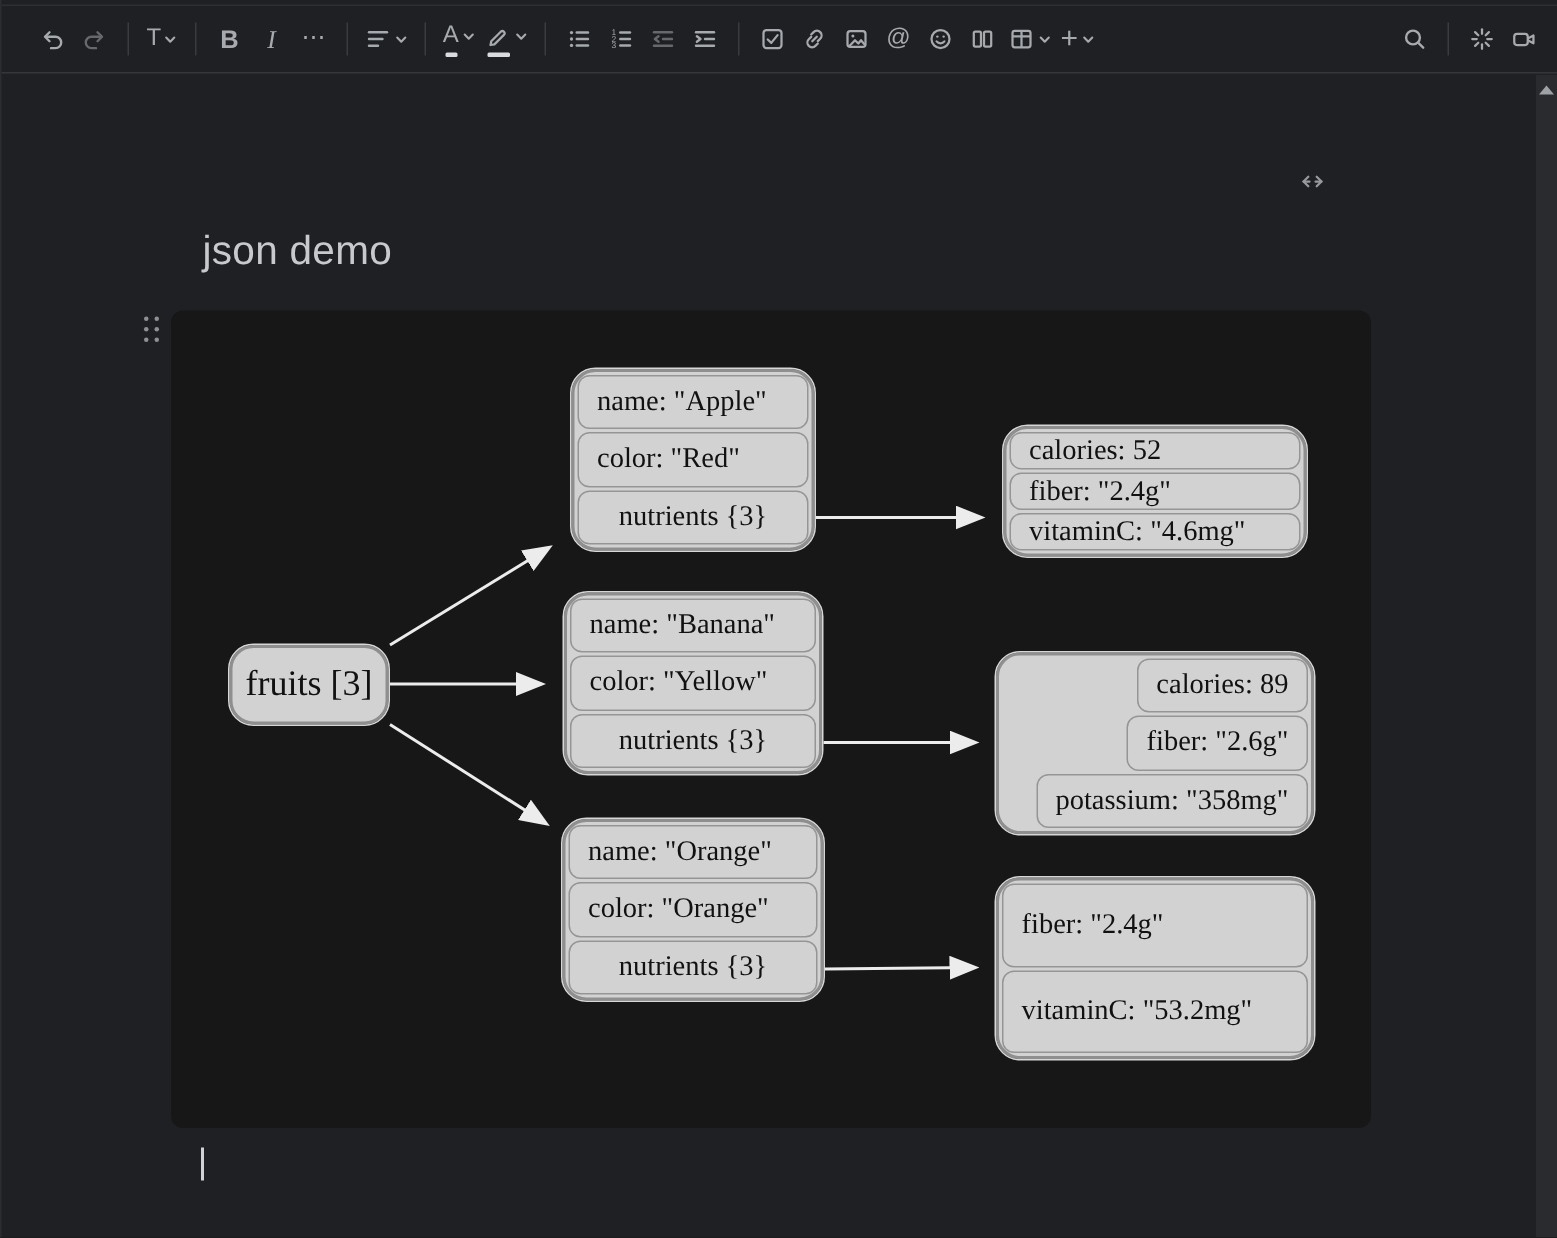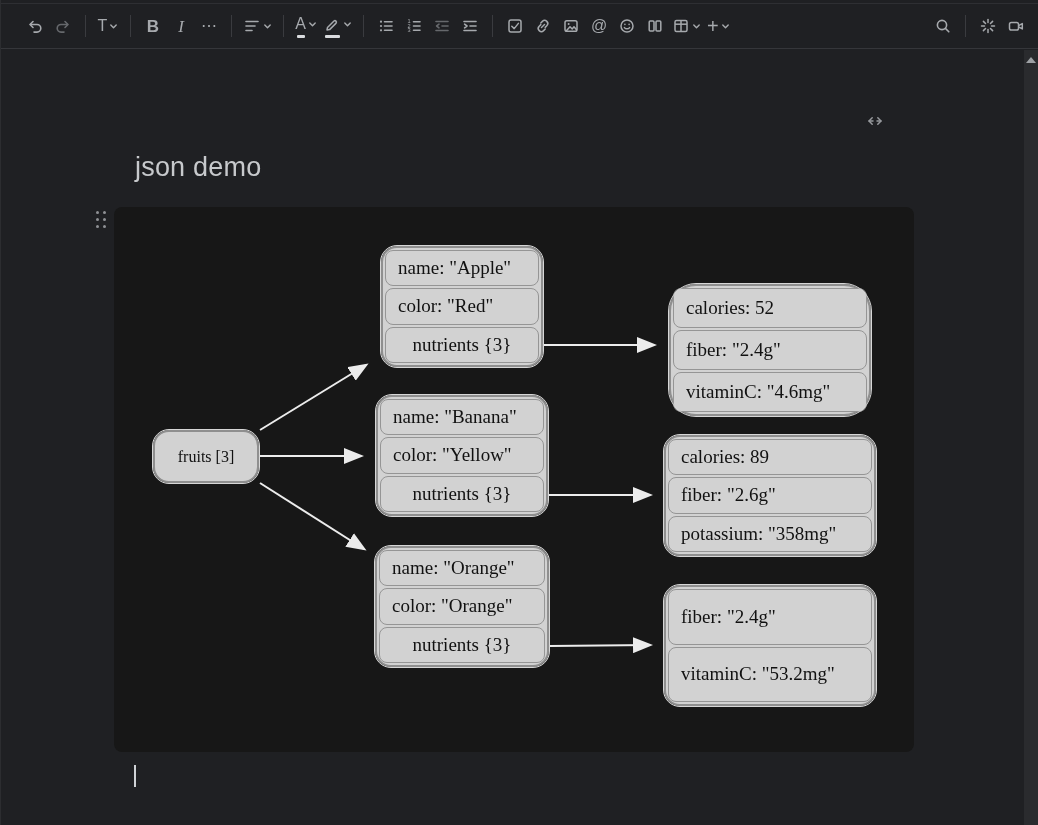--- a/index.html
+++ b/index.html
@@ -64,21 +64,21 @@
     border:2px solid #8f8f8f; outline:1px solid #d7d7d7;
     border-radius:16px; display:flex; flex-direction:column;
     padding:2px; gap:2px;
     font-family:"Liberation Serif", serif; font-size:19px; color:#111111;
   }
   .grow {
     flex:1; background:#d2d2d2; border:1px solid #959595; border-radius:8px;
     display:flex; align-items:center; padding:0 12px; white-space:nowrap;
   }
   .grow.center { justify-content:center; padding:0;font-family:Liberation Serif, serif; }
-  .gnode.single .grow { border:none; font-size:16px; }
+  .gnode.single .grow { border:none; font-size:24px; }
 
   .caret { position:absolute; left:133px; top:765px; width:2px; height:22px; background:#cfd2d6; }
 </style>
 </head>
 <body>
 
 <div class="window">
   <div class="topline"></div>
 
   <div class="toolbar">
@@ -316,33 +316,33 @@
     <div class="gnode single" style="left:39px; top:223px; width:106px; height:53px;">
       <div class="grow center">fruits [3]</div>
     </div>
 
     <div class="gnode" style="left:267px; top:39px; width:162px; height:121px;">
       <div class="grow">name: "Apple"</div>
       <div class="grow">color: "Red"</div>
       <div class="grow center">nutrients {3}</div>
     </div>
 
-    <div class="gnode" style="left:555px; top:77px; width:202px; height:132px;border-radius:27px;">
+    <div class="gnode" style="left:555px; top:77px; width:202px; height:87px;">
       <div class="grow">calories: 52</div>
       <div class="grow">fiber: "2.4g"</div>
       <div class="grow">vitaminC: "4.6mg"</div>
     </div>
 
     <div class="gnode" style="left:262px; top:188px; width:172px; height:121px;">
       <div class="grow">name: "Banana"</div>
       <div class="grow">color: "Yellow"</div>
       <div class="grow center">nutrients {3}</div>
     </div>
 
-    <div class="gnode" style="left:550px; top:228px; width:212px; height:121px;">
+    <div class="gnode" style="left:550px; top:228px; width:212px; height:121px;align-items:flex-end;">
       <div class="grow">calories: 89</div>
       <div class="grow">fiber: "2.6g"</div>
       <div class="grow">potassium: "358mg"</div>
     </div>
 
     <div class="gnode" style="left:261px; top:339px; width:174px; height:121px;">
       <div class="grow">name: "Orange"</div>
       <div class="grow">color: "Orange"</div>
       <div class="grow center">nutrients {3}</div>
     </div>

